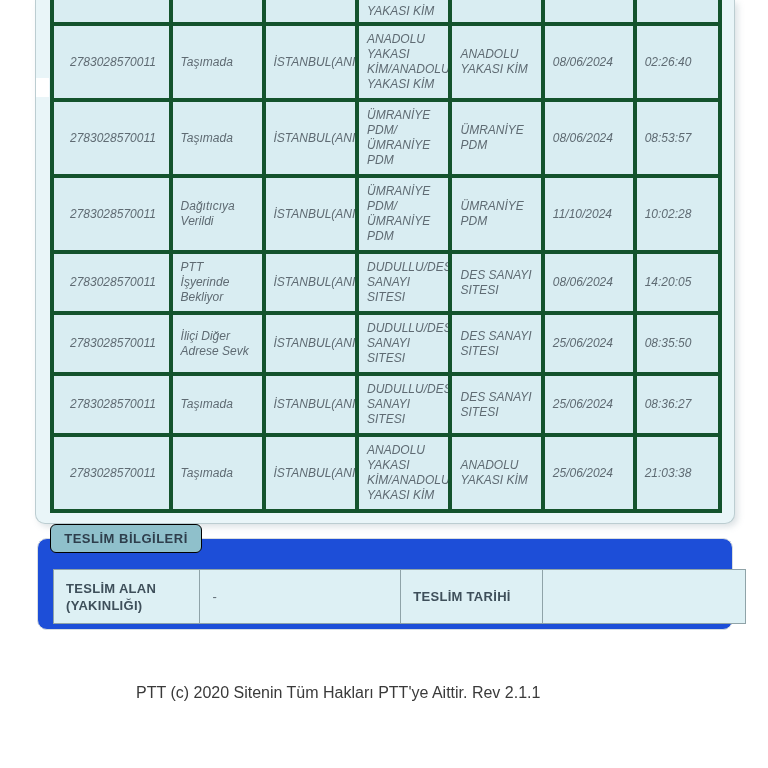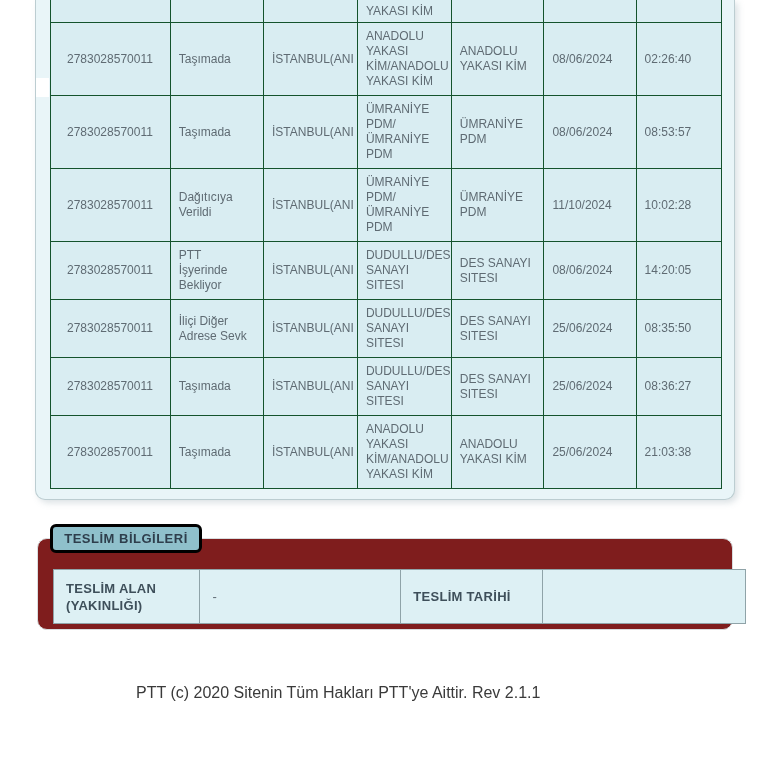--- a/index.html
+++ b/index.html
@@ -9,23 +9,23 @@
   }
 
   
   .track-panel{
     position:absolute;left:35px;top:0;width:700px;box-sizing:border-box;
     background:#e9f5f8;border:1px solid #bccdd1;border-top:none;
     border-radius:0 0 10px 10px;
     box-shadow:3px 3px 6px rgba(130,150,160,.28);
     padding:0 12px 10px 14px;
   }
-  .track-table{width:100%;border-collapse:collapse;table-layout:fixed;}
+  .track-table{width:100%;border-collapse:collapse;table-layout:fixed;font-style:italic;}
   .track-table td{
-    border:1px solid #14532d;background:#d9edf2;color:#5f6b73;
+    border:4px solid #14532d;background:#d9edf2;color:#5f6b73;
     font-size:12px;line-height:15px;padding:6px 8px;vertical-align:middle;
     white-space:pre-line;overflow:hidden;
   }
   .c-barcode{width:17.5%;padding-left:16px !important;margin-left:26px;}
   .c-status{width:14%;}
   .c-city{width:14.1%;}
   .c-unit{width:14.1%;}
   .c-office{width:13.9%;}
   .c-date{width:13.8%;text-align:left;}
   .c-time{width:12.6%;}
@@ -36,28 +36,28 @@
   }
   
   .scroll-thumb{
     position:absolute;left:36px;top:78px;width:13px;height:19px;
     background:#ffffff;z-index:2;
   }
 
   
   .delivery-tab{
     position:absolute;left:50px;top:524px;width:152px;height:29px;
-    background:#8fc0cb;border:3px solid #000000;border-radius:6px;
+    background:#8fc0cb;border:1px solid #000000;border-radius:6px;
     color:#2e3e4c;font-weight:bold;font-size:13px;letter-spacing:.5px;
     display:flex;align-items:center;justify-content:center;z-index:3;
     box-sizing:border-box;
   }
   .delivery-box{
     position:absolute;left:37px;top:538px;width:696px;height:92px;
-    border:1px solid #d8dddf;border-radius:10px;background:#7f1d1d;
+    border:1px solid #d8dddf;border-radius:10px;background:#1d4ed8;
     box-sizing:border-box;z-index:1;
   }
   .delivery-table{
     position:absolute;left:15px;top:30px;width:693px;border-collapse:collapse;
     table-layout:fixed;
   }
   .delivery-table td{
     border:1px solid #8fa3a8;background:#ddf0f4;height:45px;
     padding:4px 12px;font-size:13px;line-height:17px;vertical-align:middle;
     overflow:hidden;

